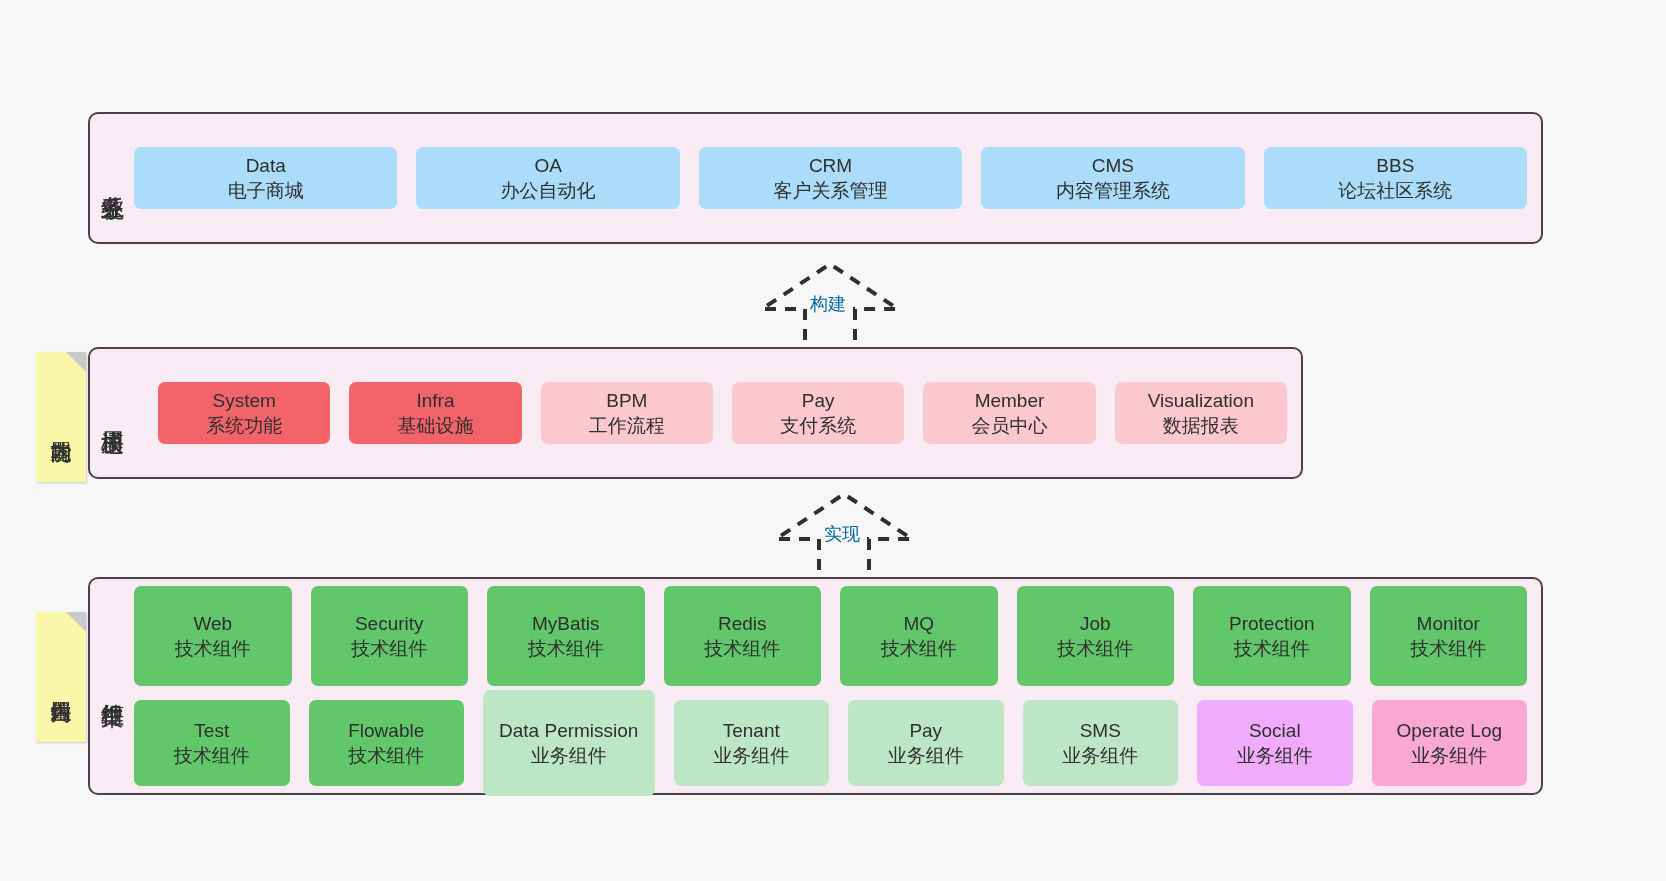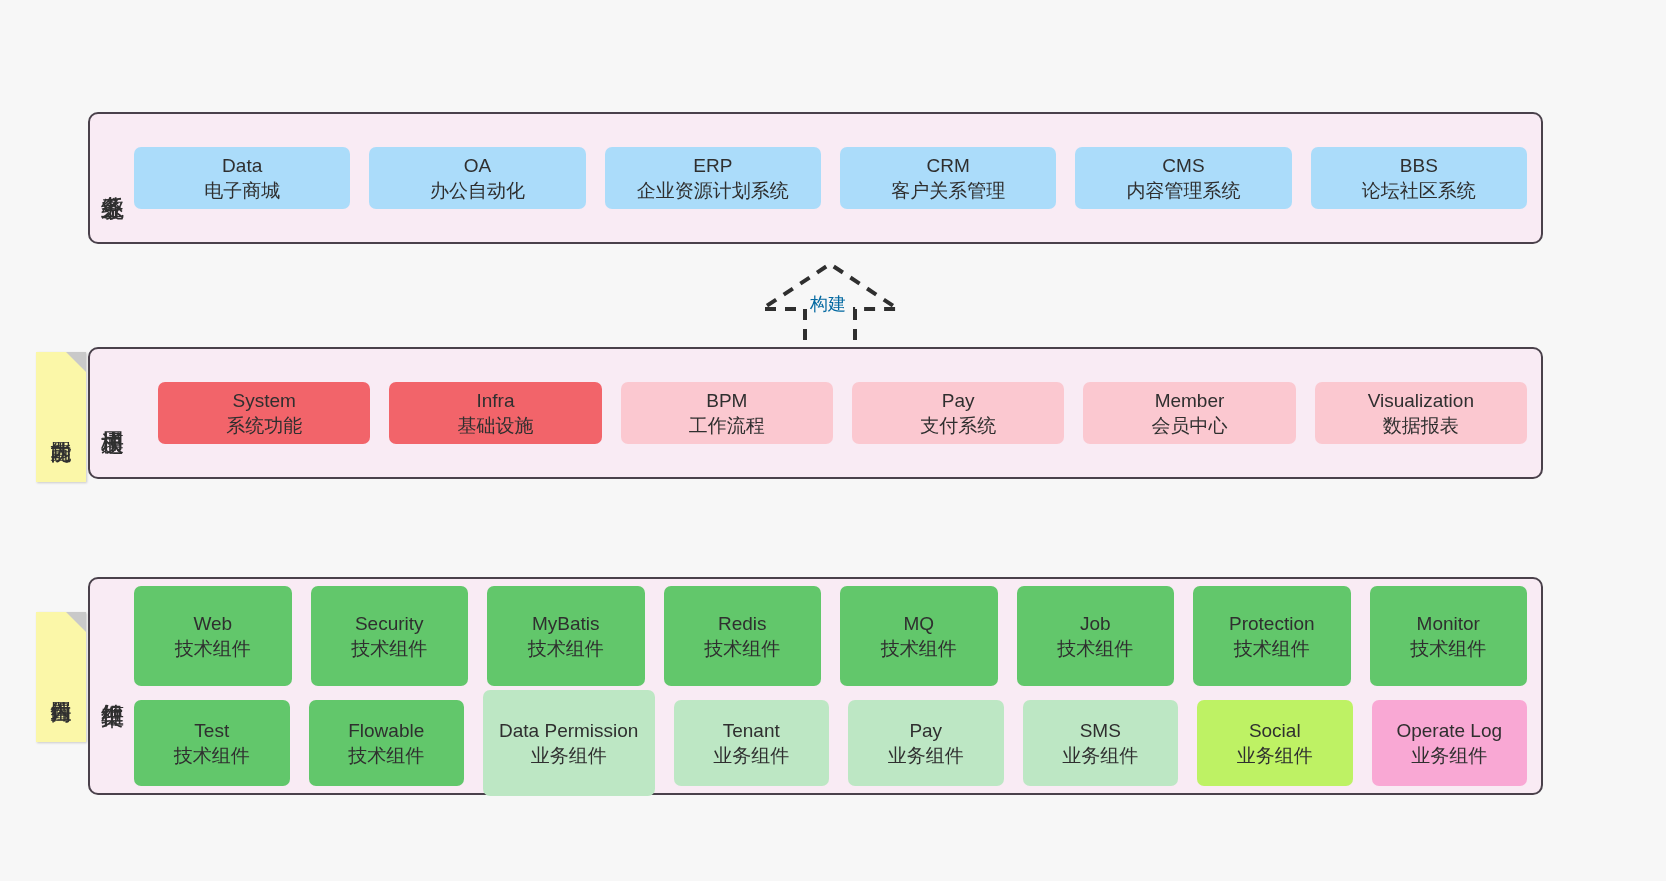--- a/index.html
+++ b/index.html
@@ -127,24 +127,20 @@
       <div class="row">
         <div class="card c-blue" style="background: rgb(171, 220, 250);">
           <span class="l1">Data</span>
           <span class="l2">电子商城</span>
         </div>
         <div class="card c-blue" style="background: rgb(171, 220, 250);">
           <span class="l1">OA</span>
           <span class="l2">办公自动化</span>
         </div>
         <div class="card c-blue" style="background: rgb(171, 220, 250);">
-          <span class="l1">ERP</span>
-          <span class="l2">企业资源计划系统</span>
-        </div>
-        <div class="card c-blue" style="background: rgb(171, 220, 250);">
           <span class="l1">CRM</span>
           <span class="l2">客户关系管理</span>
         </div>
         <div class="card c-blue" style="background: rgb(171, 220, 250);">
           <span class="l1">CMS</span>
           <span class="l2">内容管理系统</span>
         </div>
         <div class="card c-blue" style="background: rgb(171, 220, 250);">
           <span class="l1">BBS</span>
           <span class="l2">论坛社区系统</span>
@@ -158,21 +154,21 @@
       <path d="M 48 78 L 48 47 L 5 47 L 73 2 L 141 47 L 98 47 L 98 78" fill="none" stroke="#2f2f2f" stroke-width="4" stroke-dasharray="11 9" stroke-linecap="butt" stroke-linejoin="miter"></path>
     </svg>
     <span class="alabel" style="left:53px;top:30px;">构建</span>
   </div>
 
   <div class="sticky" style="left:36px;top:352px;width:50px;height:130px;">
     <span class="fold"></span>
     <span class="text">内置功能</span>
   </div>
 
-  <div class="tier" id="tier-common" style="left:88px;top:347px;width:1455px;height:132px;gap:24px;">
+  <div class="tier" id="tier-common" style="left:88px;top:347px;width:1215px;height:132px;gap:24px;">
     <div class="tier-label">通用模块</div>
     <div class="tier-body">
       <div class="row">
         <div class="card c-red" style="background: rgb(242, 100, 106);">
           <span class="l1">System</span>
           <span class="l2">系统功能</span>
         </div>
         <div class="card c-red" style="background: rgb(242, 100, 106);">
           <span class="l1">Infra</span>
           <span class="l2">基础设施</span>
@@ -190,20 +186,26 @@
           <span class="l2">会员中心</span>
         </div>
         <div class="card c-pink" style="background: rgb(251, 200, 208);">
           <span class="l1">Visualization</span>
           <span class="l2">数据报表</span>
         </div>
       </div>
     </div>
   </div>
 
+  <div class="arrow" id="arrow-implement" style="left:771px;top:492px;width:146px;height:80px;">
+    <svg width="146" height="80" viewBox="0 0 146 80">
+      <path d="M 48 78 L 48 47 L 5 47 L 73 2 L 141 47 L 98 47 L 98 78" fill="none" stroke="#2f2f2f" stroke-width="4" stroke-dasharray="11 9" stroke-linecap="butt" stroke-linejoin="miter"></path>
+    </svg>
+    <span class="alabel" style="left:53px;top:30px;">实现</span>
+  </div>
 
   <div class="sticky" style="left:36px;top:612px;width:50px;height:130px;">
     <span class="fold"></span>
     <span class="text">内置组件</span>
   </div>
 
   <div class="tier" id="tier-framework" style="left:88px;top:577px;width:1455px;height:218px;">
     <div class="tier-label">框架组件</div>
     <div class="tier-body">
 
@@ -260,21 +262,21 @@
           <span class="l2">业务组件</span>
         </div>
         <div class="card c-greenlite" style="background: rgb(189, 231, 196);">
           <span class="l1">Pay</span>
           <span class="l2">业务组件</span>
         </div>
         <div class="card c-greenlite" style="background: rgb(189, 231, 196);">
           <span class="l1">SMS</span>
           <span class="l2">业务组件</span>
         </div>
-        <div class="card c-greenlite" style="background: #bef264;">
+        <div class="card c-greenlite" style="background: #f0abfc;">
           <span class="l1">Social</span>
           <span class="l2">业务组件</span>
         </div>
         <div class="card c-greenlite" style="background: #f9a8d4;">
           <span class="l1">Operate Log</span>
           <span class="l2">业务组件</span>
         </div>
       </div>
 
     </div>

